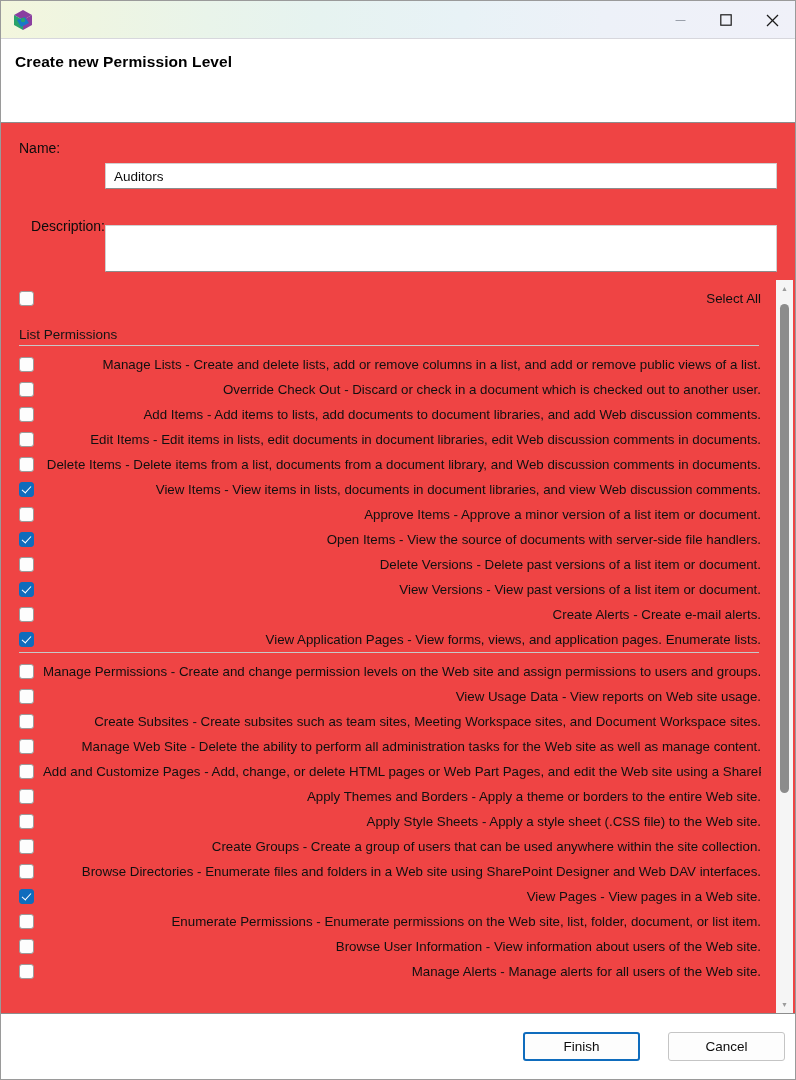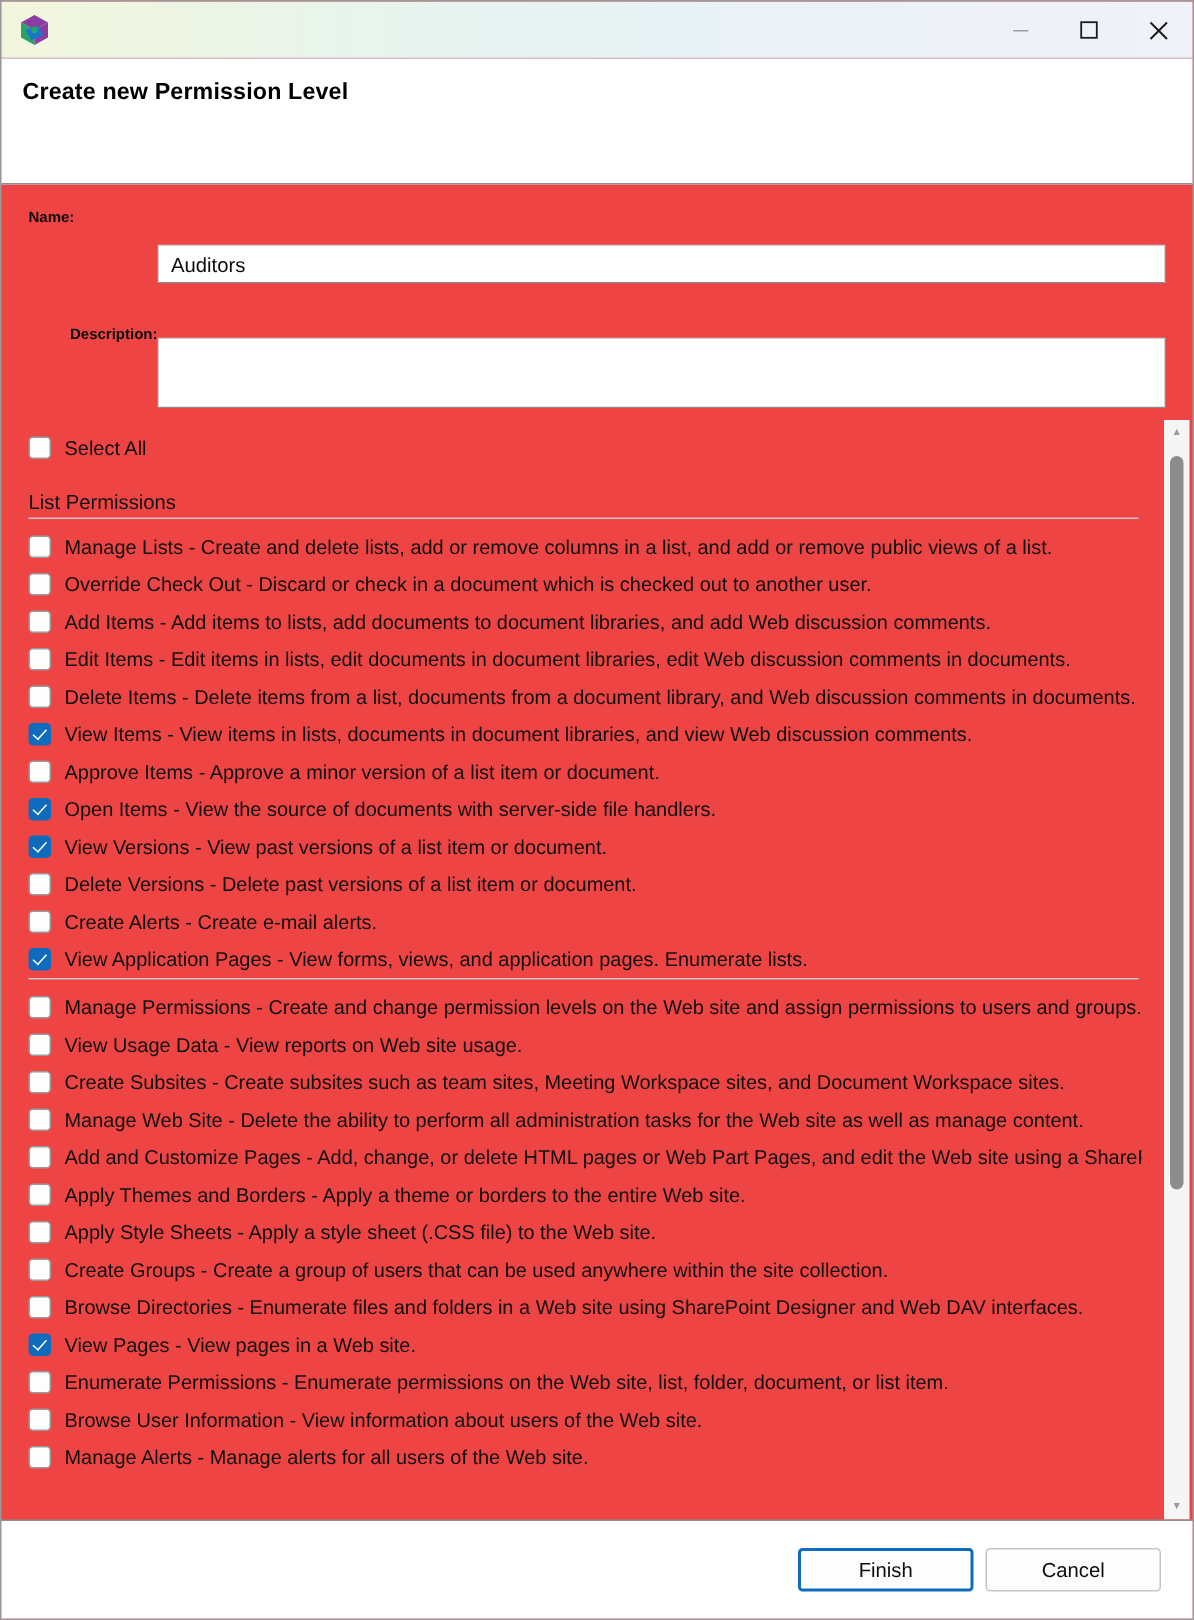--- a/index.html
+++ b/index.html
@@ -76,25 +76,24 @@
     padding: 12px 18px 0 18px;
     position: relative;
   }
   .field-row {
     display: flex;
     align-items: flex-start;
     margin-bottom: 8px;
   }
   .field-label {
     width: 86px;
-    font-size: 10px;
+    font-size: 14px;
     color: #0c0c0c;
     padding-top: 5px;
     flex: 0 0 86px;
-    font-weight: bold;
   }
   .field-label.desc { padding-top: 21px; text-align: right; }
   .txt-input {
     flex: 1 1 auto;
     height: 26px;
     border: 1px solid #d0d0d0;
     border-bottom: 1px solid #8c8c8c;
     background: #ffffff;
     font-family: "Liberation Sans", sans-serif;
     font-size: 13.5px;
@@ -124,20 +123,21 @@
     height: 100%;
     overflow: hidden;
     padding: 6px 0 0 18px;
   }
 
   .chk-row {
     display: flex;
     align-items: center;
     height: 25px;
     white-space: nowrap;
+    justify-content: space-between;
   }
   .chk {
     width: 15px; height: 15px;
     flex: 0 0 15px;
     border: 1px solid #9b9b9b;
     border-radius: 3px;
     background: #fdfdfd;
     margin-right: 9px;
     position: relative;
   }
@@ -206,22 +206,22 @@
     border-radius: 5px;
   }
 
   
   .footer {
     flex: 0 0 65px;
     background: #ffffff;
     display: flex;
     align-items: center;
     justify-content: flex-end;
-    padding-right: 21px;
-    gap: 8px;
+    padding-right: 10px;
+    gap: 28px;
   }
   .btn {
     width: 117px;
     height: 29px;
     font-family: "Liberation Sans", sans-serif;
     font-size: 13.5px;
     color: #0d0d0d;
     background: #fdfdfd;
     border: 1px solid #c5c5c5;
     border-radius: 3px;
@@ -322,26 +322,26 @@
           </div>
           <div class="chk-row">
             <div class="chk"></div>
             <div class="chk-label">Approve Items - Approve a minor version of a list item or document.</div>
           </div>
           <div class="chk-row">
             <div class="chk on"></div>
             <div class="chk-label">Open Items - View the source of documents with server-side file handlers.</div>
           </div>
           <div class="chk-row">
+            <div class="chk"></div>
+            <div class="chk-label">Delete Versions - Delete past versions of a list item or document.</div>
+          </div>
+          <div class="chk-row">
             <div class="chk on"></div>
             <div class="chk-label">View Versions - View past versions of a list item or document.</div>
-          </div>
-          <div class="chk-row">
-            <div class="chk"></div>
-            <div class="chk-label">Delete Versions - Delete past versions of a list item or document.</div>
           </div>
           <div class="chk-row">
             <div class="chk"></div>
             <div class="chk-label">Create Alerts - Create e-mail alerts.</div>
           </div>
           <div class="chk-row">
             <div class="chk on"></div>
             <div class="chk-label">View Application Pages - View forms, views, and application pages. Enumerate lists.</div>
           </div>
           <div class="section-rule"></div>

